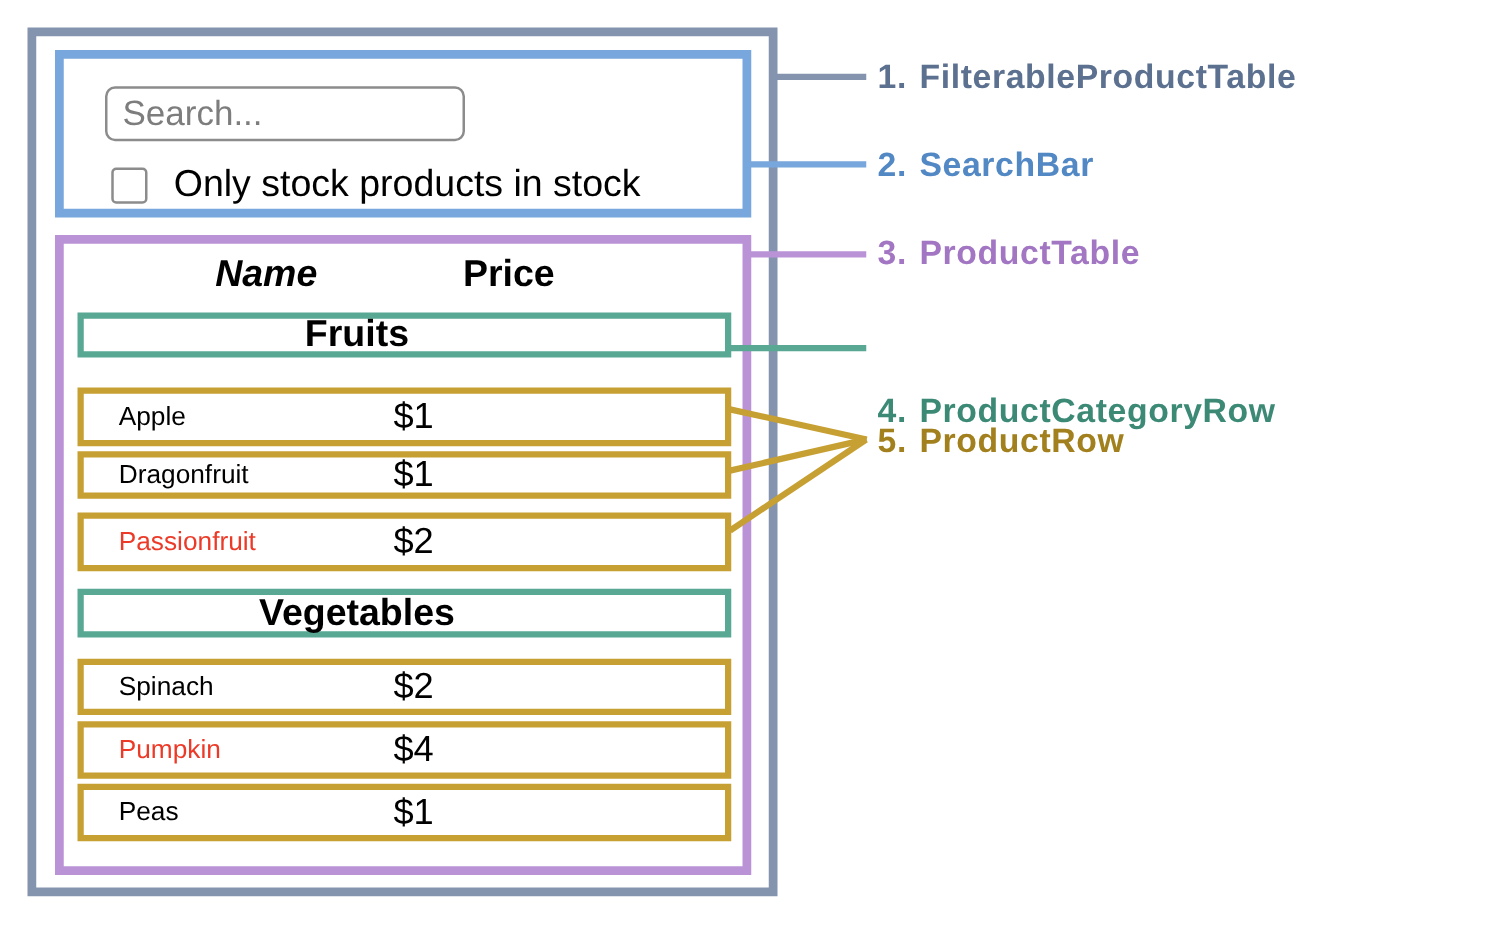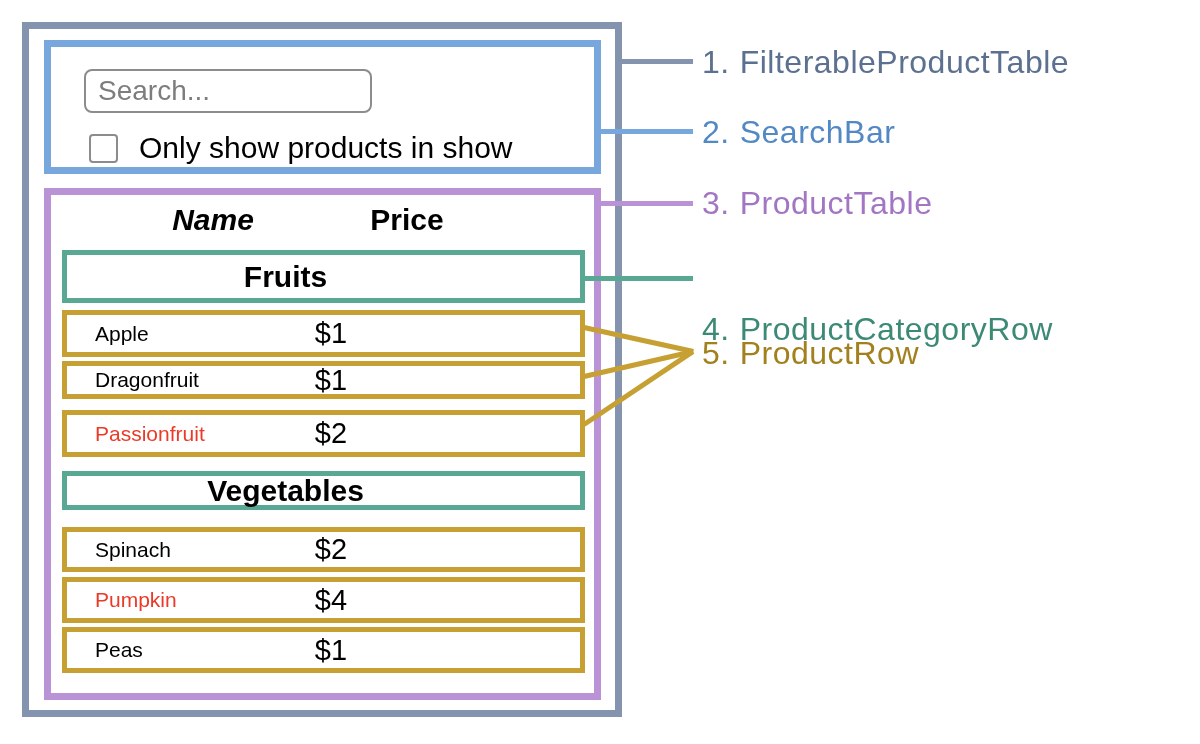--- a/index.html
+++ b/index.html
@@ -42,47 +42,47 @@
   .line-1{left:617px;top:59px;width:76px;background:var(--outer-border);}
   .line-2{left:596px;top:129px;width:97px;background:var(--searchbar-border);}
   .line-3{left:596px;top:201px;width:97px;background:var(--table-border);}
   .line-4{left:582px;top:276px;width:111px;background:var(--category-border);}
   .gold{background:var(--row-border);transform-origin:left center;}
   .gold-a{left:584px;top:325px;width:112px;transform:rotate(12.4deg);}
   .gold-b{left:584px;top:374px;width:112px;transform:rotate(-12.9deg);}
   .gold-c{left:584px;top:422px;width:131px;transform:rotate(-33.8deg);}
   
   .legend-item{position:absolute;left:702px;transform:translateY(-50%);
-    font-size:32px;font-weight:400;white-space:nowrap;letter-spacing:0.5px;}
+    font-size:27px;font-weight:700;white-space:nowrap;letter-spacing:0.5px;}
   .lg-1{top:62px;color:var(--legend-1);}
   .lg-2{top:132px;color:var(--legend-2);}
   .lg-3{top:203px;color:var(--legend-3);}
   .lg-4{top:281px;color:var(--legend-4);margin-top:48px;}
   .lg-5{top:353px;color:var(--legend-5);}
   .legend-num{margin-right:10px;}
 </style>
 </head>
 <body>
 
 <div class="stage">
 
   <div class="outer-box"></div>
 
   <div class="blue-box"></div>
   <input class="search-input" type="text" placeholder="Search..." style="">
   <div class="check-row">
     <span class="checkbox"></span>
-    <span class="check-label">Only show products in show</span>
+    <span class="check-label">Only stock products in stock</span>
   </div>
 
   <div class="purple-box"></div>
   <span class="th th-name">Name</span>
   <span class="th th-price">Price</span>
 
-  <div class="row crow" style="top:250px;height:53px">
+  <div class="row crow" style="top:250px;height:36px">
     <span class="cname">Fruits</span>
   </div>
   <div class="row prow" style="top:310px;height:47px">
     <span class="pname">Apple</span>
     <span class="pprice">$1</span>
   </div>
   <div class="row prow" style="top:361px;height:38px">
     <span class="pname">Dragonfruit</span>
     <span class="pprice">$1</span>
   </div>

